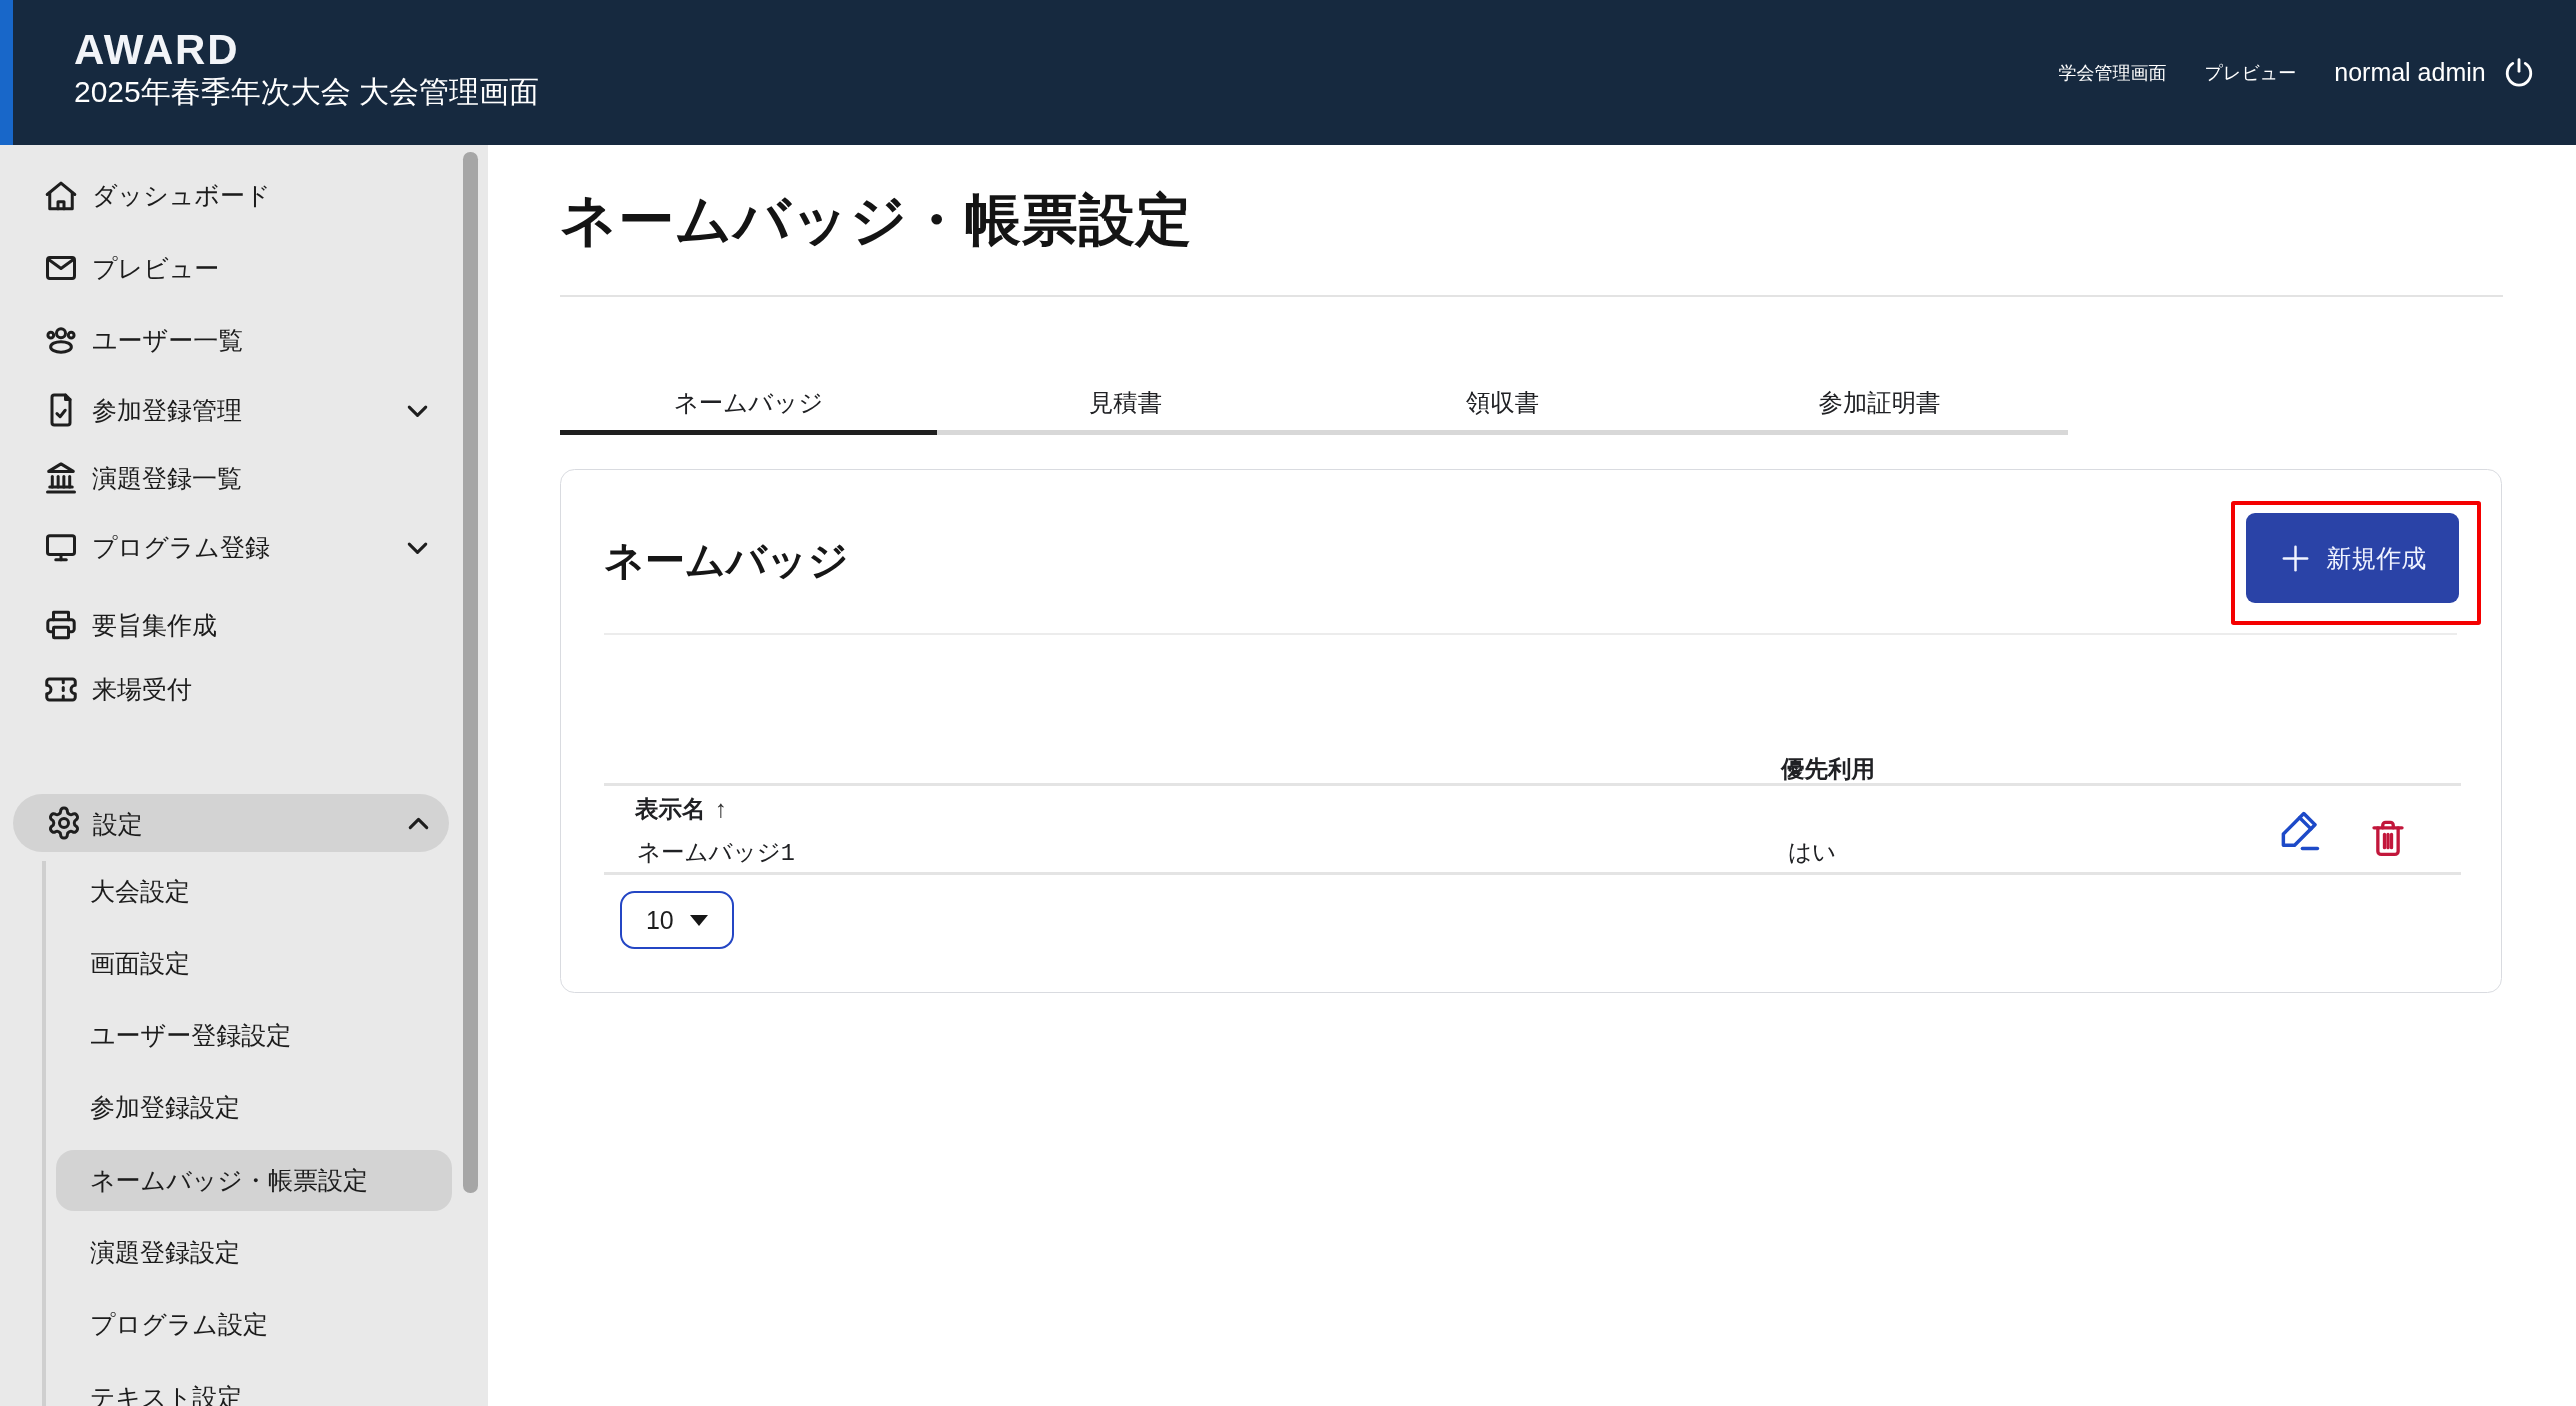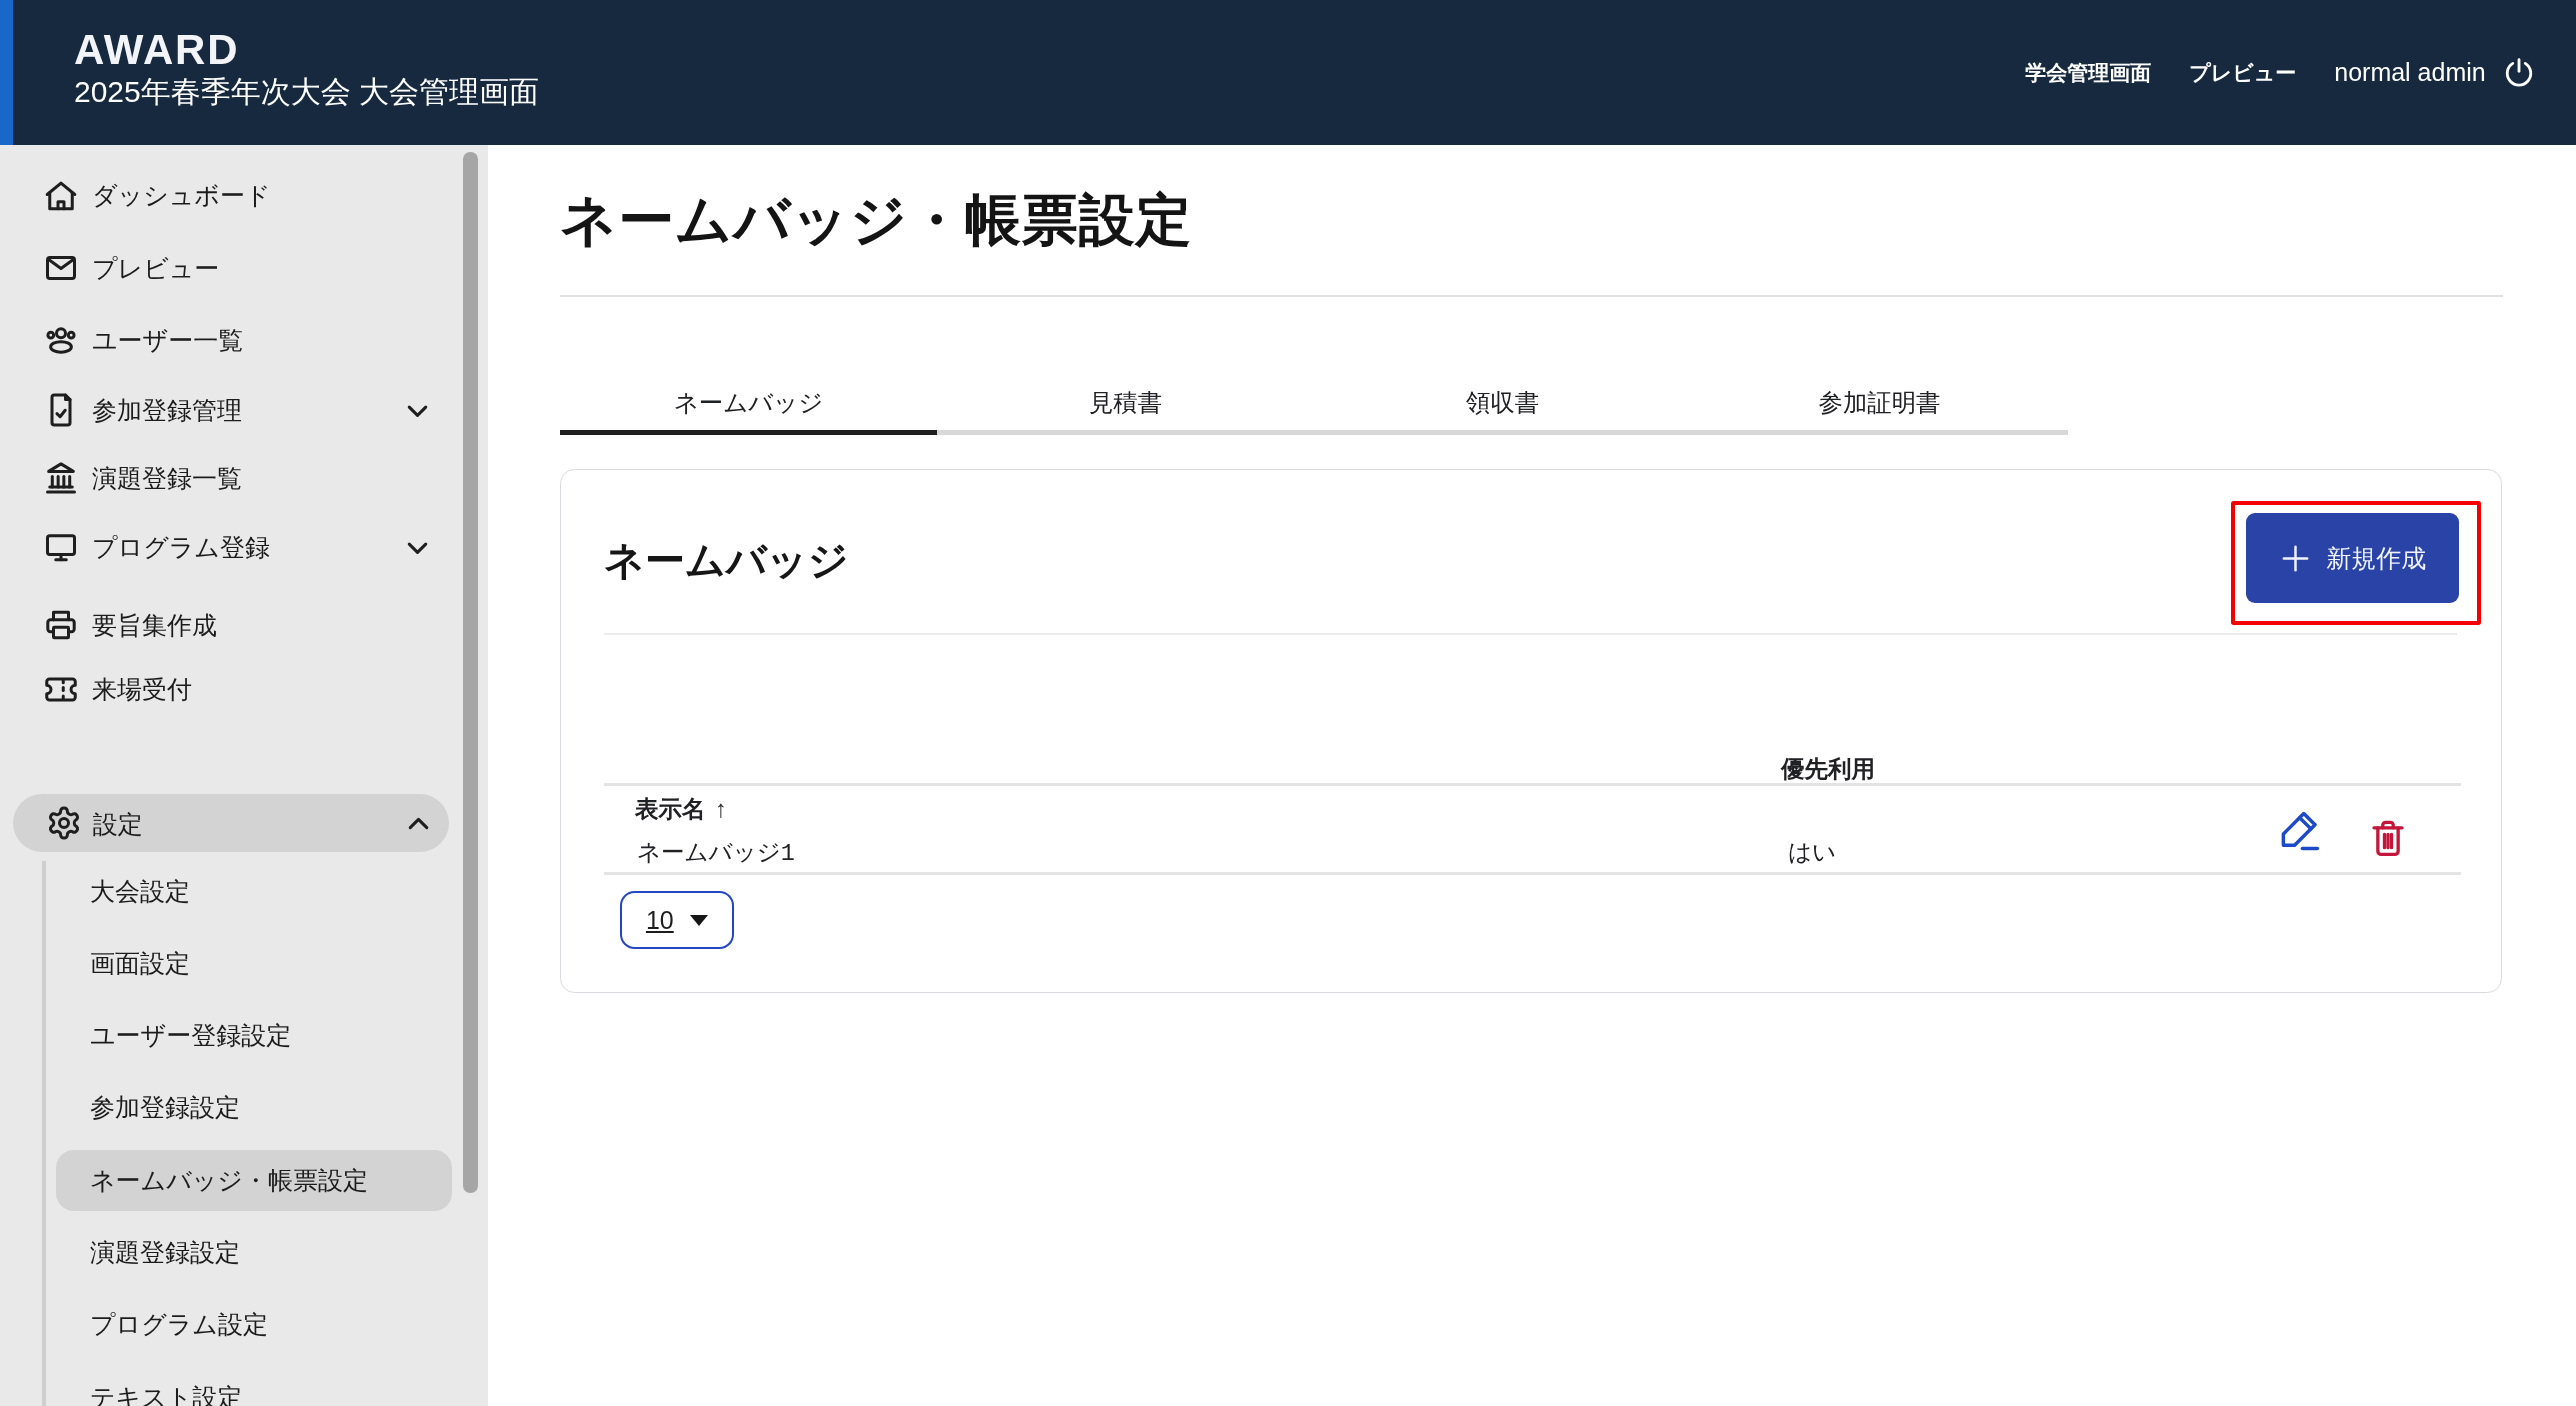--- a/index.html
+++ b/index.html
@@ -7,21 +7,21 @@
        font-family:"Liberation Sans","DejaVu Sans",sans-serif;color:#1f1f1f;}
   .screen{position:absolute;inset:0;width:2576px;height:1406px;background:#ffffff;}
 
   
   .topbar{position:absolute;left:0;top:0;width:2576px;height:145px;background:#16293f;}
   .accent{position:absolute;left:0;top:0;width:12.7px;height:145px;background:#1867c9;}
   .brand{position:absolute;left:74px;top:27px;color:#ffffff;}
   .logo{font-size:42px;font-weight:800;letter-spacing:1.8px;line-height:45px;color:#f2f4f8;}
   .subtitle{font-size:30px;font-weight:500;line-height:40px;color:#ffffff;}
   .top-nav{position:absolute;right:40px;top:0;height:145px;display:flex;align-items:center;gap:38px;}
-  .top-link{color:#ffffff;font-size:21px;font-weight:700;cursor:pointer;text-decoration:none;}
+  .top-link{color:#ffffff;font-size:18px;font-weight:400;cursor:pointer;text-decoration:none;}
   .user-box{display:flex;align-items:center;gap:16.3px;color:#ffffff;}
   .user-name{font-size:25px;font-weight:400;}
   .power{width:34px;height:34px;display:inline-flex;cursor:pointer;}
 
   
   .sidebar{position:absolute;left:0;top:145px;width:488px;height:1262px;background:#e9e9e9;overflow:hidden;}
   .srow{position:absolute;left:0;width:488px;height:72px;display:flex;align-items:center;cursor:pointer;}
   .sicon{position:absolute;left:43px;width:36px;height:36px;display:inline-flex;}
   .slabel{position:absolute;left:92px;font-size:25px;color:#1c1c1c;white-space:nowrap;}
   .schev{position:absolute;left:401px;width:33px;height:33px;display:inline-flex;}
@@ -64,21 +64,21 @@
   .card-div2{position:absolute;left:43px;top:313px;width:1857px;height:2.7px;background:#e4e4e4;}
   .td{position:absolute;top:366px;font-size:23.5px;color:#202124;font-family:Liberation Mono, monospace;}
   .td1{left:76px;}
   .td2{left:1227px;}
   .icon-btn{position:absolute;background:none;border:none;padding:0;cursor:pointer;display:inline-flex;}
   .edit-btn{left:1714px;top:334px;width:49px;height:51px;}
   .delete-btn{left:1806px;top:347px;width:42px;height:42px;}
   .card-div3{position:absolute;left:43px;top:402px;width:1857px;height:2.7px;background:#e4e4e4;}
   .pagesize{position:absolute;left:59px;top:421px;width:114px;height:58px;background:#ffffff;
             border:2.7px solid #2446c4;border-radius:14.5px;display:flex;align-items:center;justify-content:center;gap:16.3px;
-            font-size:25px;color:#1d1d1d;font-family:inherit;cursor:pointer;text-decoration:underline;}
+            font-size:25px;color:#1d1d1d;font-family:inherit;cursor:pointer;}
   .caret{width:0;height:0;border-left:9px solid transparent;border-right:9px solid transparent;border-top:11.8px solid #161616;}
   svg{display:block;}
 </style>
 </head>
 <body>
 
 <div class="screen">
 
   <header class="topbar">
     <div class="accent"></div>

